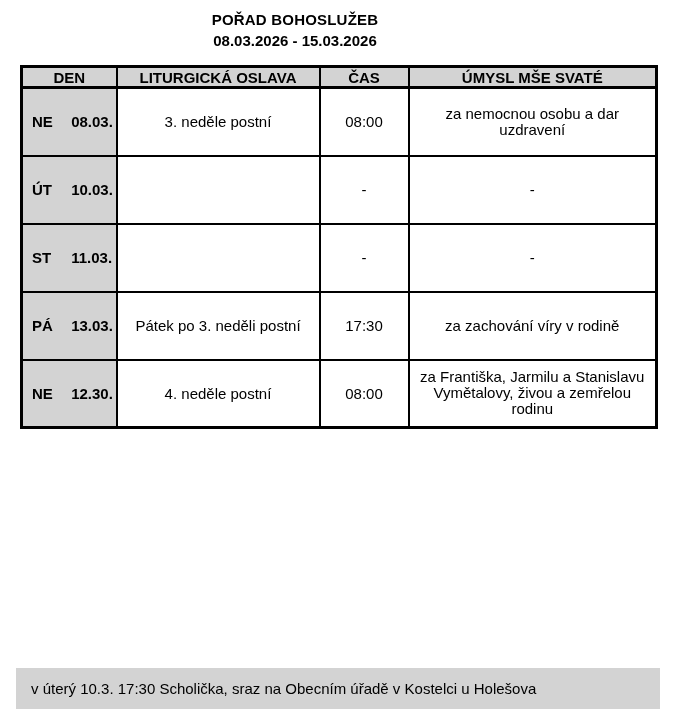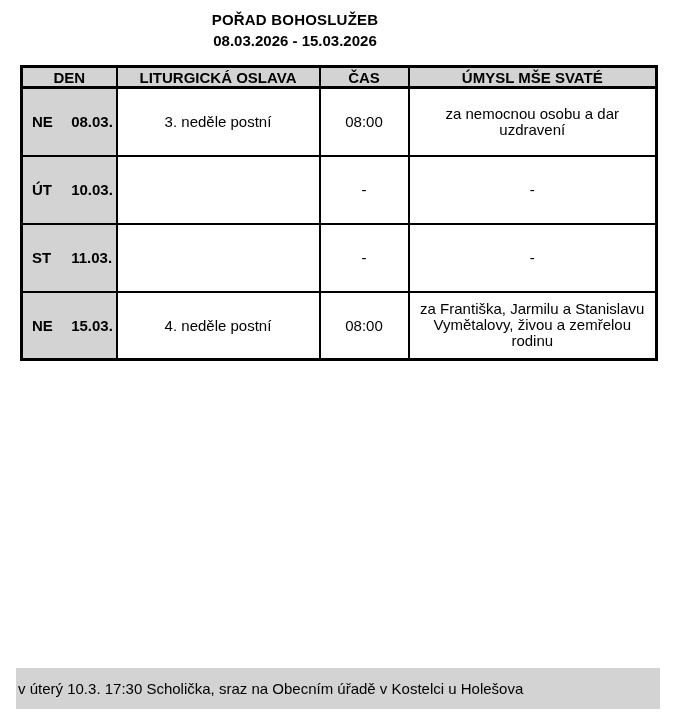--- a/index.html
+++ b/index.html
@@ -76,21 +76,21 @@
     left:16px;
     top:668px;
     width:644px;
     height:41px;
     background:var(--cell-gray);
     display:flex;
     align-items:center;
   }
   .footer-note span{
     font-size:15px;
-    padding-left:2px;
+    padding-left:15px;
   }
 </style>
 </head>
 <body>
 
 <div class="page">
 
   <div class="title-block">
     <div class="title-line1">POŘAD BOHOSLUŽEB</div>
     <div class="title-line3">08.03.2026 - 15.03.2026</div>
@@ -137,26 +137,35 @@
     <td class="day-cell">
       <span class="day-abbr">ST</span>
       <span class="day-date">11.03.</span>
     </td>
     <td class="celebration-cell"></td>
     <td class="time-cell">-</td>
     <td class="intention-cell">-</td>
   </tr>
 
 
+  <tr class="data-row">
+    <td class="day-cell">
+      <span class="day-abbr">PÁ</span>
+      <span class="day-date">13.03.</span>
+    </td>
+    <td class="celebration-cell">Pátek po 3. neděli postní</td>
+    <td class="time-cell">17:30</td>
+    <td class="intention-cell">za zachování víry v rodině</td>
+  </tr>
 
 
   <tr class="data-row">
     <td class="day-cell">
       <span class="day-abbr">NE</span>
-      <span class="day-date">15.03.</span>
+      <span class="day-date">12.30.</span>
     </td>
     <td class="celebration-cell">4. neděle postní</td>
     <td class="time-cell">08:00</td>
     <td class="intention-cell">za Františka, Jarmilu a Stanislavu Vymětalovy, živou a zemřelou rodinu</td>
   </tr>
 </tbody>
   </table>
 
   <div class="footer-note">
     <span>v úterý 10.3. 17:30 Scholička, sraz na Obecním úřadě v Kostelci u Holešova</span>

